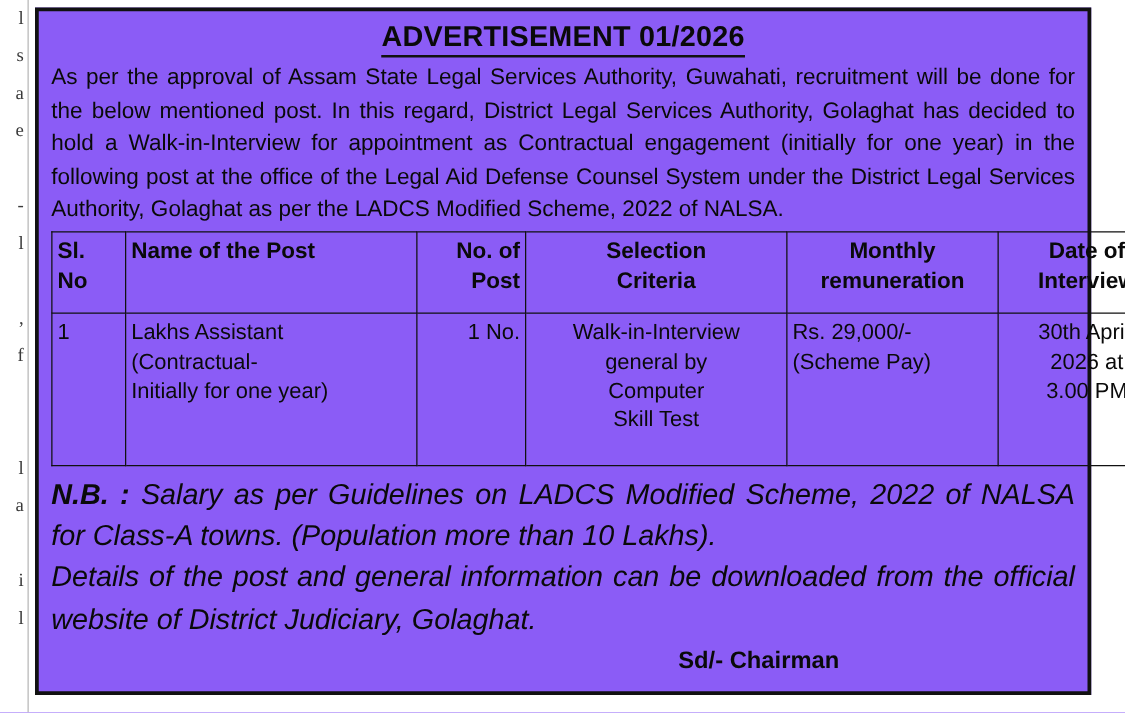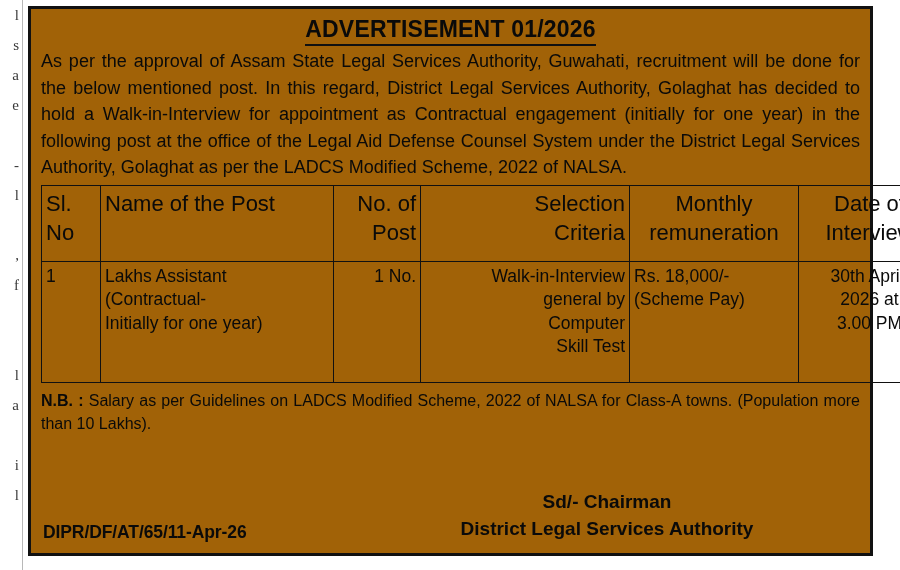--- a/index.html
+++ b/index.html
@@ -44,21 +44,21 @@
   }
 
   
   #ad-box {
     position: absolute;
     left: 28px;
     top: 6px;
     width: 845px;
     height: 550px;
     border: 3px solid #111111;
-    background: #a16207;
+    background: #8b5cf6;
     box-sizing: border-box;
     padding: 6px 10px 0 10px;
   }
 
   #ad-title {
     text-align: center;
     font-size: 23px;
     font-weight: bold;
     letter-spacing: 0.2px;
     margin: 2px 0 6px 0;
@@ -87,44 +87,45 @@
   }
   #post-table th,
   #post-table td {
     border: 1px solid #111111;
     vertical-align: top;
     font-size: 17.5px;
     line-height: 1.33;
     padding: 2px 4px;
   }
   #post-table thead th {
-    font-weight: normal;
-    font-size: 22px;
+    font-weight: bold;
+    font-size: 18px;
     padding-top: 3px;
     padding-bottom: 14px;
   }
   #post-table tbody td {
     font-weight: normal;
     padding-top: 3px;
     padding-bottom: 24px;
   }
   .c-sl      { width: 50px;  text-align: left; }
   .c-name    { width: 224px; text-align: left; margin-top: 48px; }
   .c-no      { width: 78px;  text-align: right; }
-  .c-sel     { width: 200px; text-align: right; }
+  .c-sel     { width: 200px; text-align: center; }
   .c-rem     { width: 160px; }
   .c-date    { width: 133px; text-align: center; }
 
   .cellline { display: block; }
 
   
   #notes-block {
     margin-top: 6px;
-    font-size: 16px;
+    font-size: 23px;
     line-height: 1.45;
+    font-style: italic;
   }
   .note-justified {
     text-align: justify;
     text-justify: inter-word;
     margin: 0;
   }
   #nb-label { font-weight: bold; }
 
   
   #signature-block {
@@ -212,36 +213,35 @@
           <span class="cellline">Initially for one year)</span>
         </td>
         <td class="c-no">1 No.</td>
         <td class="c-sel">
           <span class="cellline">Walk-in-Interview</span>
           <span class="cellline">general by</span>
           <span class="cellline">Computer</span>
           <span class="cellline">Skill Test</span>
         </td>
         <td class="c-rem">
-          <span class="cellline">Rs. 18,000/-</span>
+          <span class="cellline">Rs. 29,000/-</span>
           <span class="cellline">(Scheme Pay)</span>
         </td>
         <td class="c-date">
           <span class="cellline">30th April,</span>
           <span class="cellline">2026 at</span>
           <span class="cellline">3.00 PM</span>
         </td>
       </tr>
     </tbody>
   </table>
 
   <div id="notes-block">
     <p class="note-justified"><span id="nb-label">N.B. :</span> <span>Salary as per Guidelines on LADCS Modified Scheme, 2022 of NALSA for Class-A towns. (Population more than 10 Lakhs).</span></p>
+    <p class="note-justified">Details of the post and general information can be downloaded from the official website of District Judiciary, Golaghat.</p>
   </div>
 
   <div id="signature-block">
     <div>Sd/- Chairman</div>
-    <div>District Legal Services Authority</div>
   </div>
 
-  <div id="dipr-code">DIPR/DF/AT/65/11-Apr-26</div>
 
 </div>
 
 </body></html>

